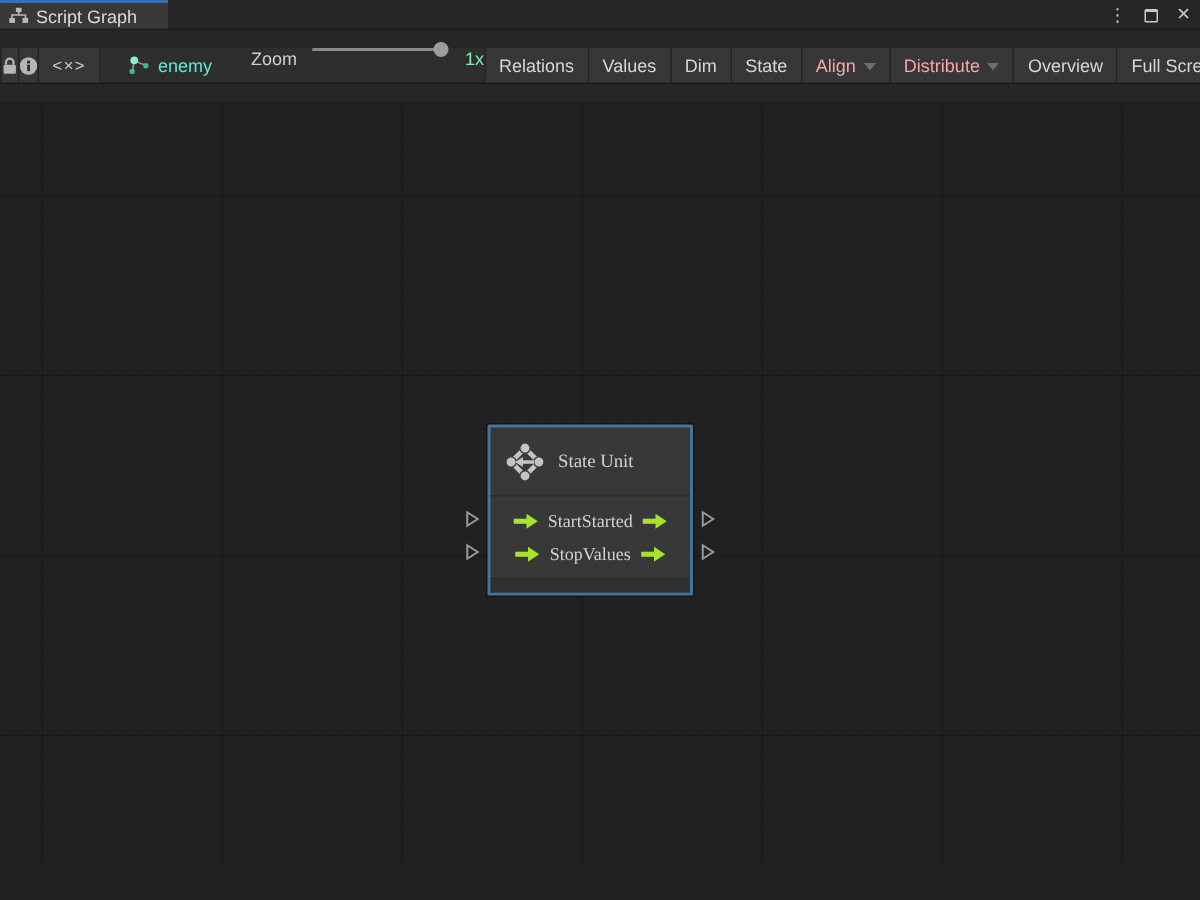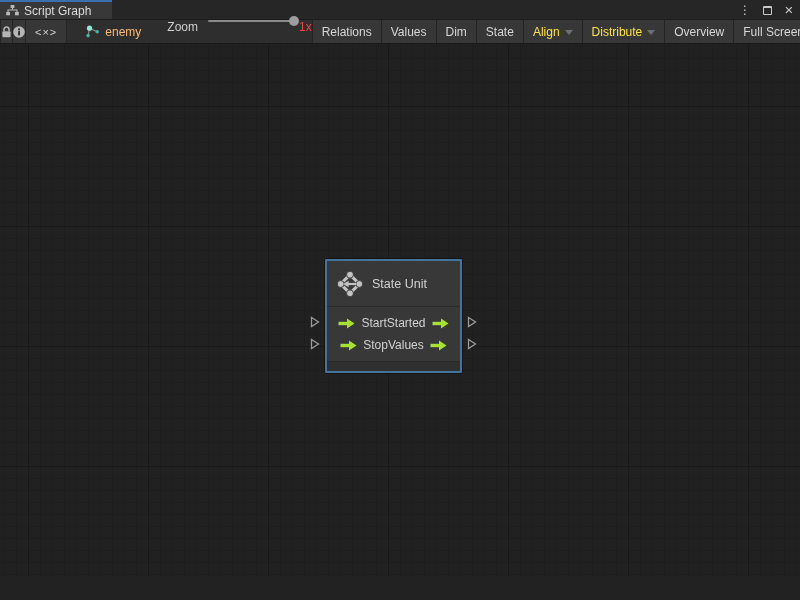--- a/index.html
+++ b/index.html
@@ -2,62 +2,63 @@
 <html><head>
 <meta charset="utf-8">
 <style>
   * { margin:0; padding:0; box-sizing:border-box; }
   html,body { width:800px; height:600px; overflow:hidden; }
   body {
     font-family:"Liberation Sans","DejaVu Sans",sans-serif;
     background:#222; color:#d6d6d6; font-size:12px;
     -webkit-font-smoothing:antialiased;
   }
-  .window { width:800px; height:576px; display:flex; flex-direction:column; background:#262626; }
+  .window { width:800px; height:576px; display:flex; flex-direction:column; background:#262626;gap:12px; }
 
   
   .tabbar { height:20px; background:#262626; display:flex; align-items:stretch; position:relative; border-bottom:1px solid #1d1d1d; }
   .tab {
     width:112px; background:#383838; display:flex; align-items:center; gap:5px;
     padding:0 8px 0 6px; border-top:2px solid #3a6fb0; font-size:12px; color:#dcdcdc;
   }
   .tab-label { white-space:nowrap; }
   .win-controls { position:absolute; right:4px; top:0; height:20px; display:flex; align-items:center; gap:8px; color:#c9c9c9; }
   .wc-btn { cursor:default; display:flex; align-items:center; justify-content:center; width:14px; height:16px; font-size:13px; }
   .wc-menu { font-size:12px; letter-spacing:0; }
   .wc-max-glyph { width:9px; height:9px; border:1.5px solid #c9c9c9; border-top-width:2.5px; border-radius:1px; display:inline-block; }
   .wc-close { font-size:15px; line-height:14px; }
 
   
   .toolbar { height:24px; background:#2e2e2e; display:flex; align-items:stretch; border-bottom:1px solid #191919; font-size:12px; }
   .tb-btn { background:#373737; display:flex; align-items:center; justify-content:center; padding:0 9px; border-right:1px solid #242424; color:#d6d6d6; white-space:nowrap; }
   .tb-btn.first { border-left:1px solid #242424;text-align:center; }
   .tb-icon-btn { width:25px; padding:0; }
   .tb-code-btn { width:74px; color:#cfcfcf; letter-spacing:1px; font-size:11px; }
-  .graph-ref { display:flex; align-items:center; gap:5px; margin-left:18px; color:#fdba74; }
+  .graph-ref { display:flex; align-items:center; gap:5px; margin-left:18px; color:#5eead4; }
   .zoom-wrap { display:flex; align-items:flex-start; margin-left:26px; }
   .zoom-label { color:#cfcfcf; }
   .zoom-track { position:relative; width:86px; height:2px; background:#8a8a8a; margin-left:10px; border-radius:1px; }
   .zoom-handle { position:absolute; right:-5px; top:-4px; width:10px; height:10px; border-radius:50%; background:#9d9d9d; }
-  .zoom-value { margin-left:5px; color:#ef4444; }
+  .zoom-value { margin-left:16px; color:#86efac; }
   .tb-right { margin-left:auto; display:flex; align-items:stretch; }
-  .tb-btn.disabled { color:#fde047; }
+  .tb-btn.disabled { color:#fca5a5; }
   .caret { width:0; height:0; border-left:4px solid transparent; border-right:4px solid transparent; border-top:5px solid #6f6f6f; margin-left:5px; margin-top:1px; }
 
   
   .canvas {
     position:relative; flex:1; overflow:hidden;
     background-color:#212121;
     background-image:
       linear-gradient(#191919 1px, transparent 1px),
       linear-gradient(90deg, #191919 1px, transparent 1px),
       linear-gradient(#1e1e1e 1px, transparent 1px),
       linear-gradient(90deg, #1e1e1e 1px, transparent 1px);
     background-size:120px 120px,120px 120px,12px 12px,12px 12px;
     background-position:28px 62px,28px 62px,4px 2px,4px 2px;
+    font-family:Liberation Serif, serif;
   }
 
   
   .node {
     position:absolute; left:325px; top:215px; width:137px;
     background:#383838; border:2px solid #44749c; border-radius:1px;
     box-shadow:0 0 0 1px rgba(0,0,0,.35);
   }
   .node-header { height:46px; display:flex; align-items:center; gap:9px; padding:0 10px; border-bottom:1px solid #2a2a2a; }
   .node-title { color:#d2d2d2; font-size:12.5px; white-space:nowrap; }

